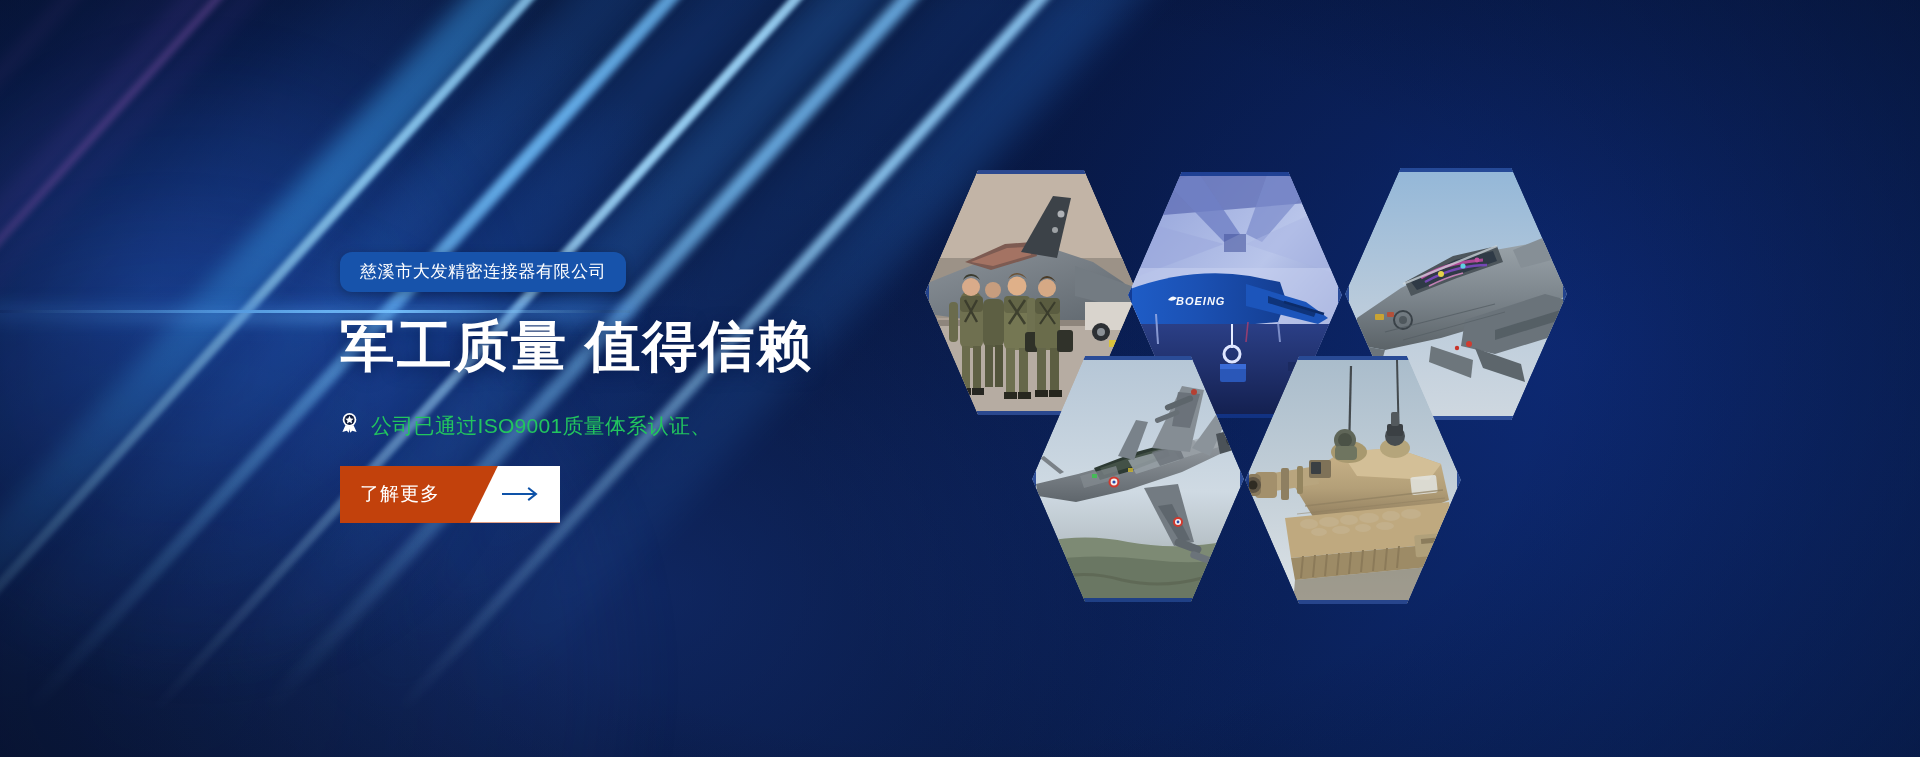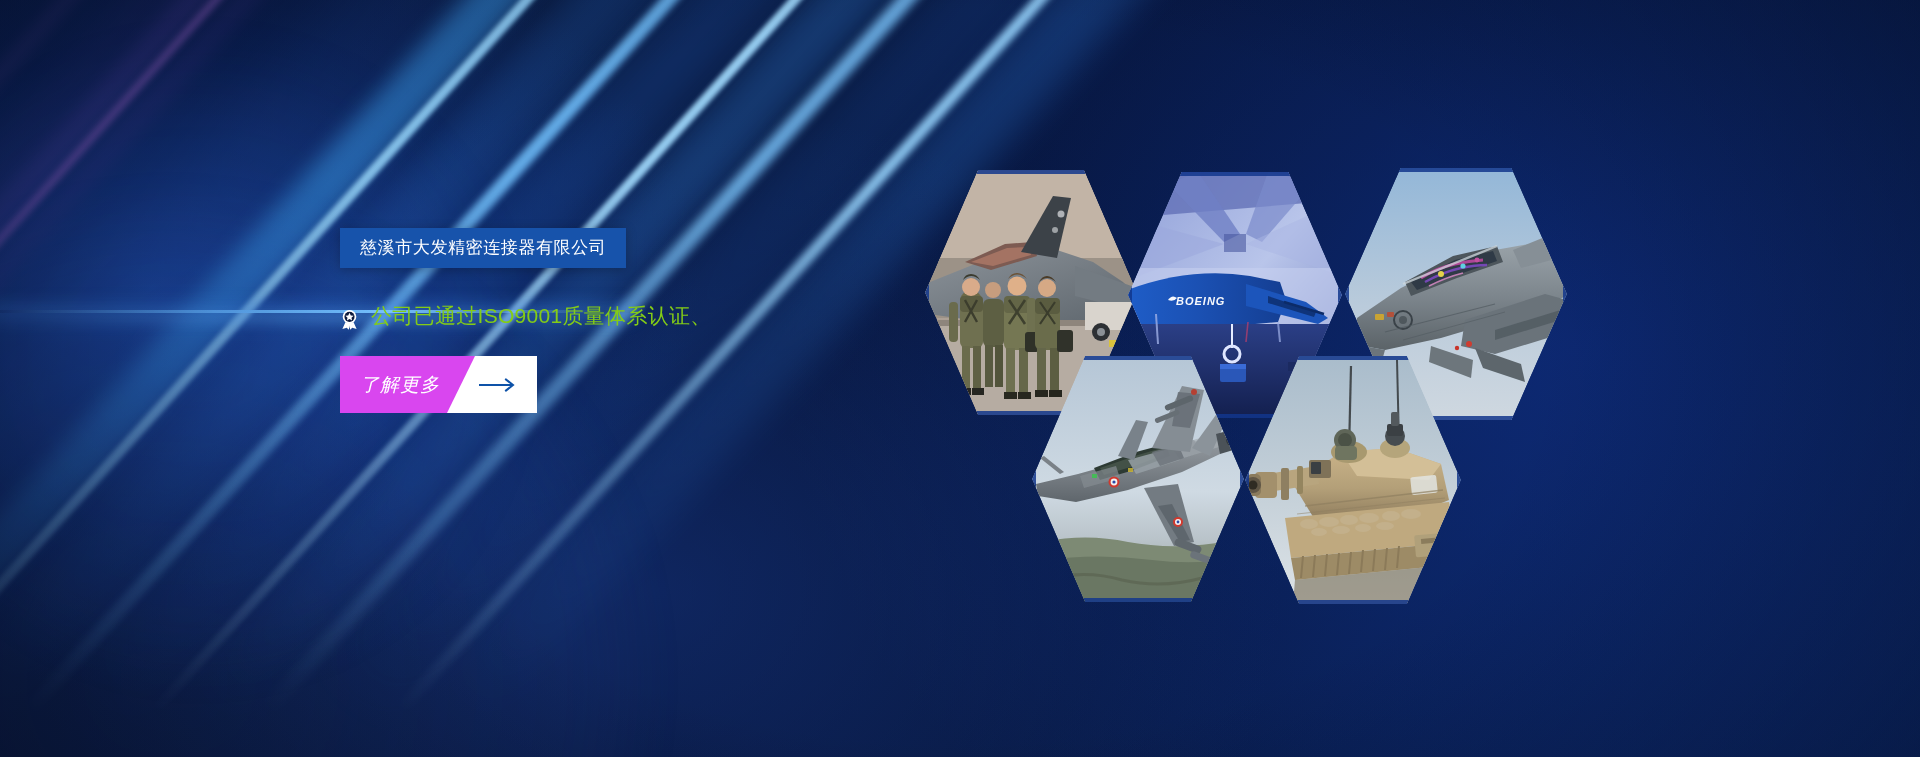--- a/index.html
+++ b/index.html
@@ -74,58 +74,58 @@
     left:340px; top:228px;
     width:760px;
   }
   .badge{
     display:inline-block;
     background:#1753ab;
     color:#ffffff;
     font-size:17px;
     letter-spacing:.6px;
     padding:8px 20px 9px 20px;
-    border-radius:0;
+    border-radius:12px;
     box-shadow:0 2px 10px rgba(0,0,0,.25);
+    margin-top:24px;
   }
   .headline{
     margin-top:24px;
     color:#ffffff;
     font-size:55px;
     font-weight:bold;
     letter-spacing:2px;
     line-height:1.12;
     text-shadow:0 3px 16px rgba(0,20,70,.65);
     white-space:nowrap;
   }
   .bullets{ margin-top:34px; list-style:none; }
   .bullet{
-    display:flex; align-items:flex-end;
+    display:flex; align-items:flex-start;
     margin-bottom:20px;
-    color:#84cc16;
+    color:#22c55e;
     font-size:21px;
     letter-spacing:.3px;
   }
   .bullet .ico{
     width:19px; height:21px;
     margin-right:12px;
     flex:0 0 auto;
     display:block;
   }
   .cta{
     margin-top:26px;
     position:relative;
     display:block;
-    width:197px; height:57px;
-    background:#d946ef;
+    width:220px; height:57px;
+    background:#c2410c;
     cursor:pointer;
     overflow:hidden;
     border:none;
     padding:0;
-    font-style:italic;
   }
   .cta .cta-label{
     position:absolute;
     left:20px; top:50%;
     transform:translateY(-50%);
     color:#ffffff;
     font-size:19px;
     letter-spacing:1px;
     font-family:"Liberation Sans","DejaVu Sans",sans-serif;
   }
@@ -556,20 +556,21 @@
       </div>
       <div class="frame"></div>
     </div>
 
   </div>
 
   <div class="content">
 
     <div class="badge">慈溪市大发精密连接器有限公司</div>
 
+    <div class="headline">军工质量 值得信赖</div>
 
     <ul class="bullets">
       <li class="bullet">
         <svg class="ico" viewBox="0 0 24 26">
           <path d="M7 16 L3 25 L8.6 23.4 L11 26 L13 18 Z" fill="#ffffff"></path>
           <path d="M17 16 L21 25 L15.4 23.4 L13 26 L11 18 Z" fill="#ffffff"></path>
           <circle cx="12" cy="9.6" r="8.6" fill="#ffffff"></circle>
           <circle cx="12" cy="9.6" r="6.4" fill="#0d1a3c"></circle>
           <path d="M12 4.6 L13.6 8 L17.2 8.4 L14.5 10.8 L15.3 14.4 L12 12.5 L8.7 14.4 L9.5 10.8 L6.8 8.4 L10.4 8 Z" fill="#ffffff"></path>
         </svg>

